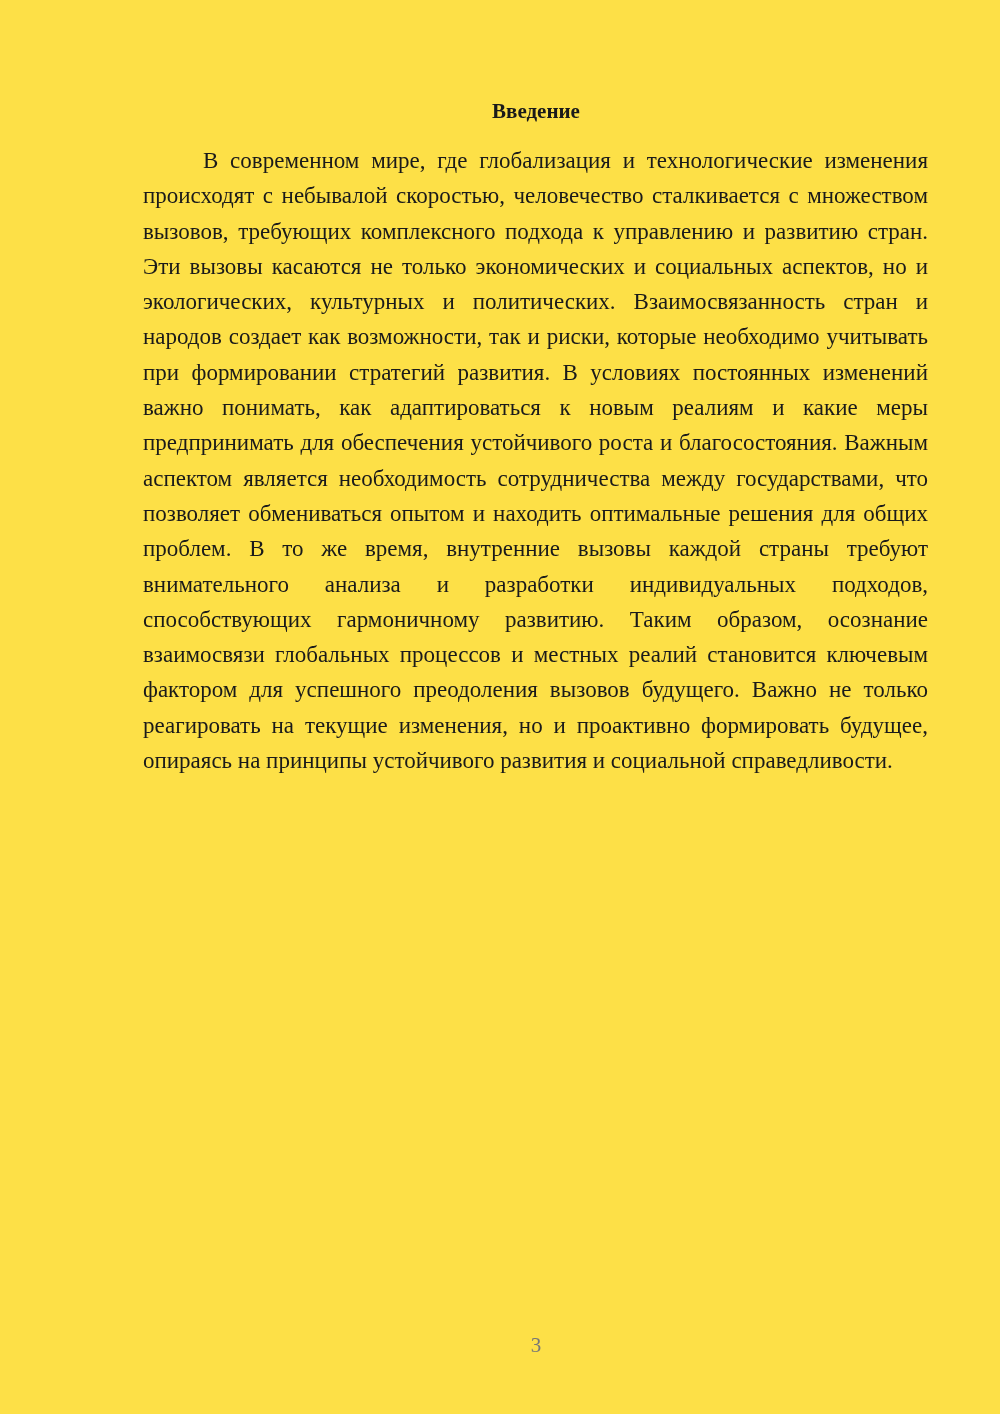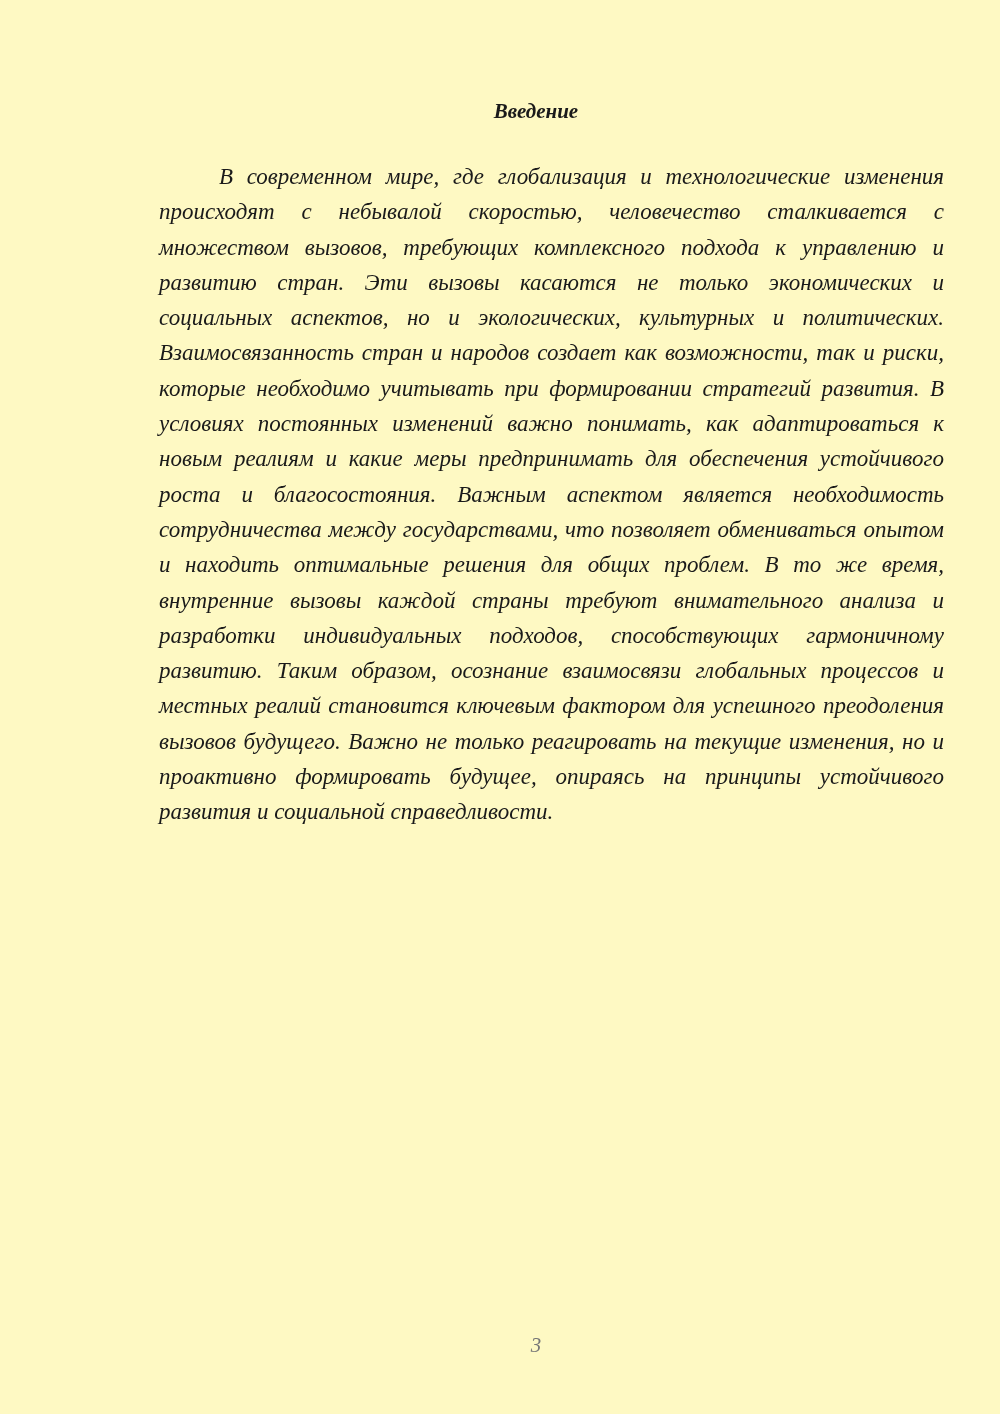--- a/index.html
+++ b/index.html
@@ -13,43 +13,42 @@
       position: relative;
       overflow: hidden;
       font-family: "Liberation Serif", serif;
       color: #1a1a1a;
     }
     .page {
       position: absolute;
       left: 0; top: 0;
       width: 1000px;
       height: 1414px;
-      background: #fef9c3;
-      font-style: italic;
+      background: #fde047;
     }
     .heading {
       position: absolute;
       top: 96px;
       left: 0;
       width: 1072px;
       text-align: center;
       font-weight: bold;
       font-size: 21px;
       line-height: 30px;
     }
     .body-text {
       position: absolute;
       left: 143px;
       top: 143px;
       width: 785px;
       font-size: 23px;
       line-height: 35.3px;
       text-align: justify;
       text-indent: 60px;
-      margin: 16px;
+      margin: 0;
     }
     .page-number {
       position: absolute;
       top: 1333px;
       left: 0;
       width: 1072px;
       text-align: center;
       font-size: 21px;
       color: #777777;
     }

